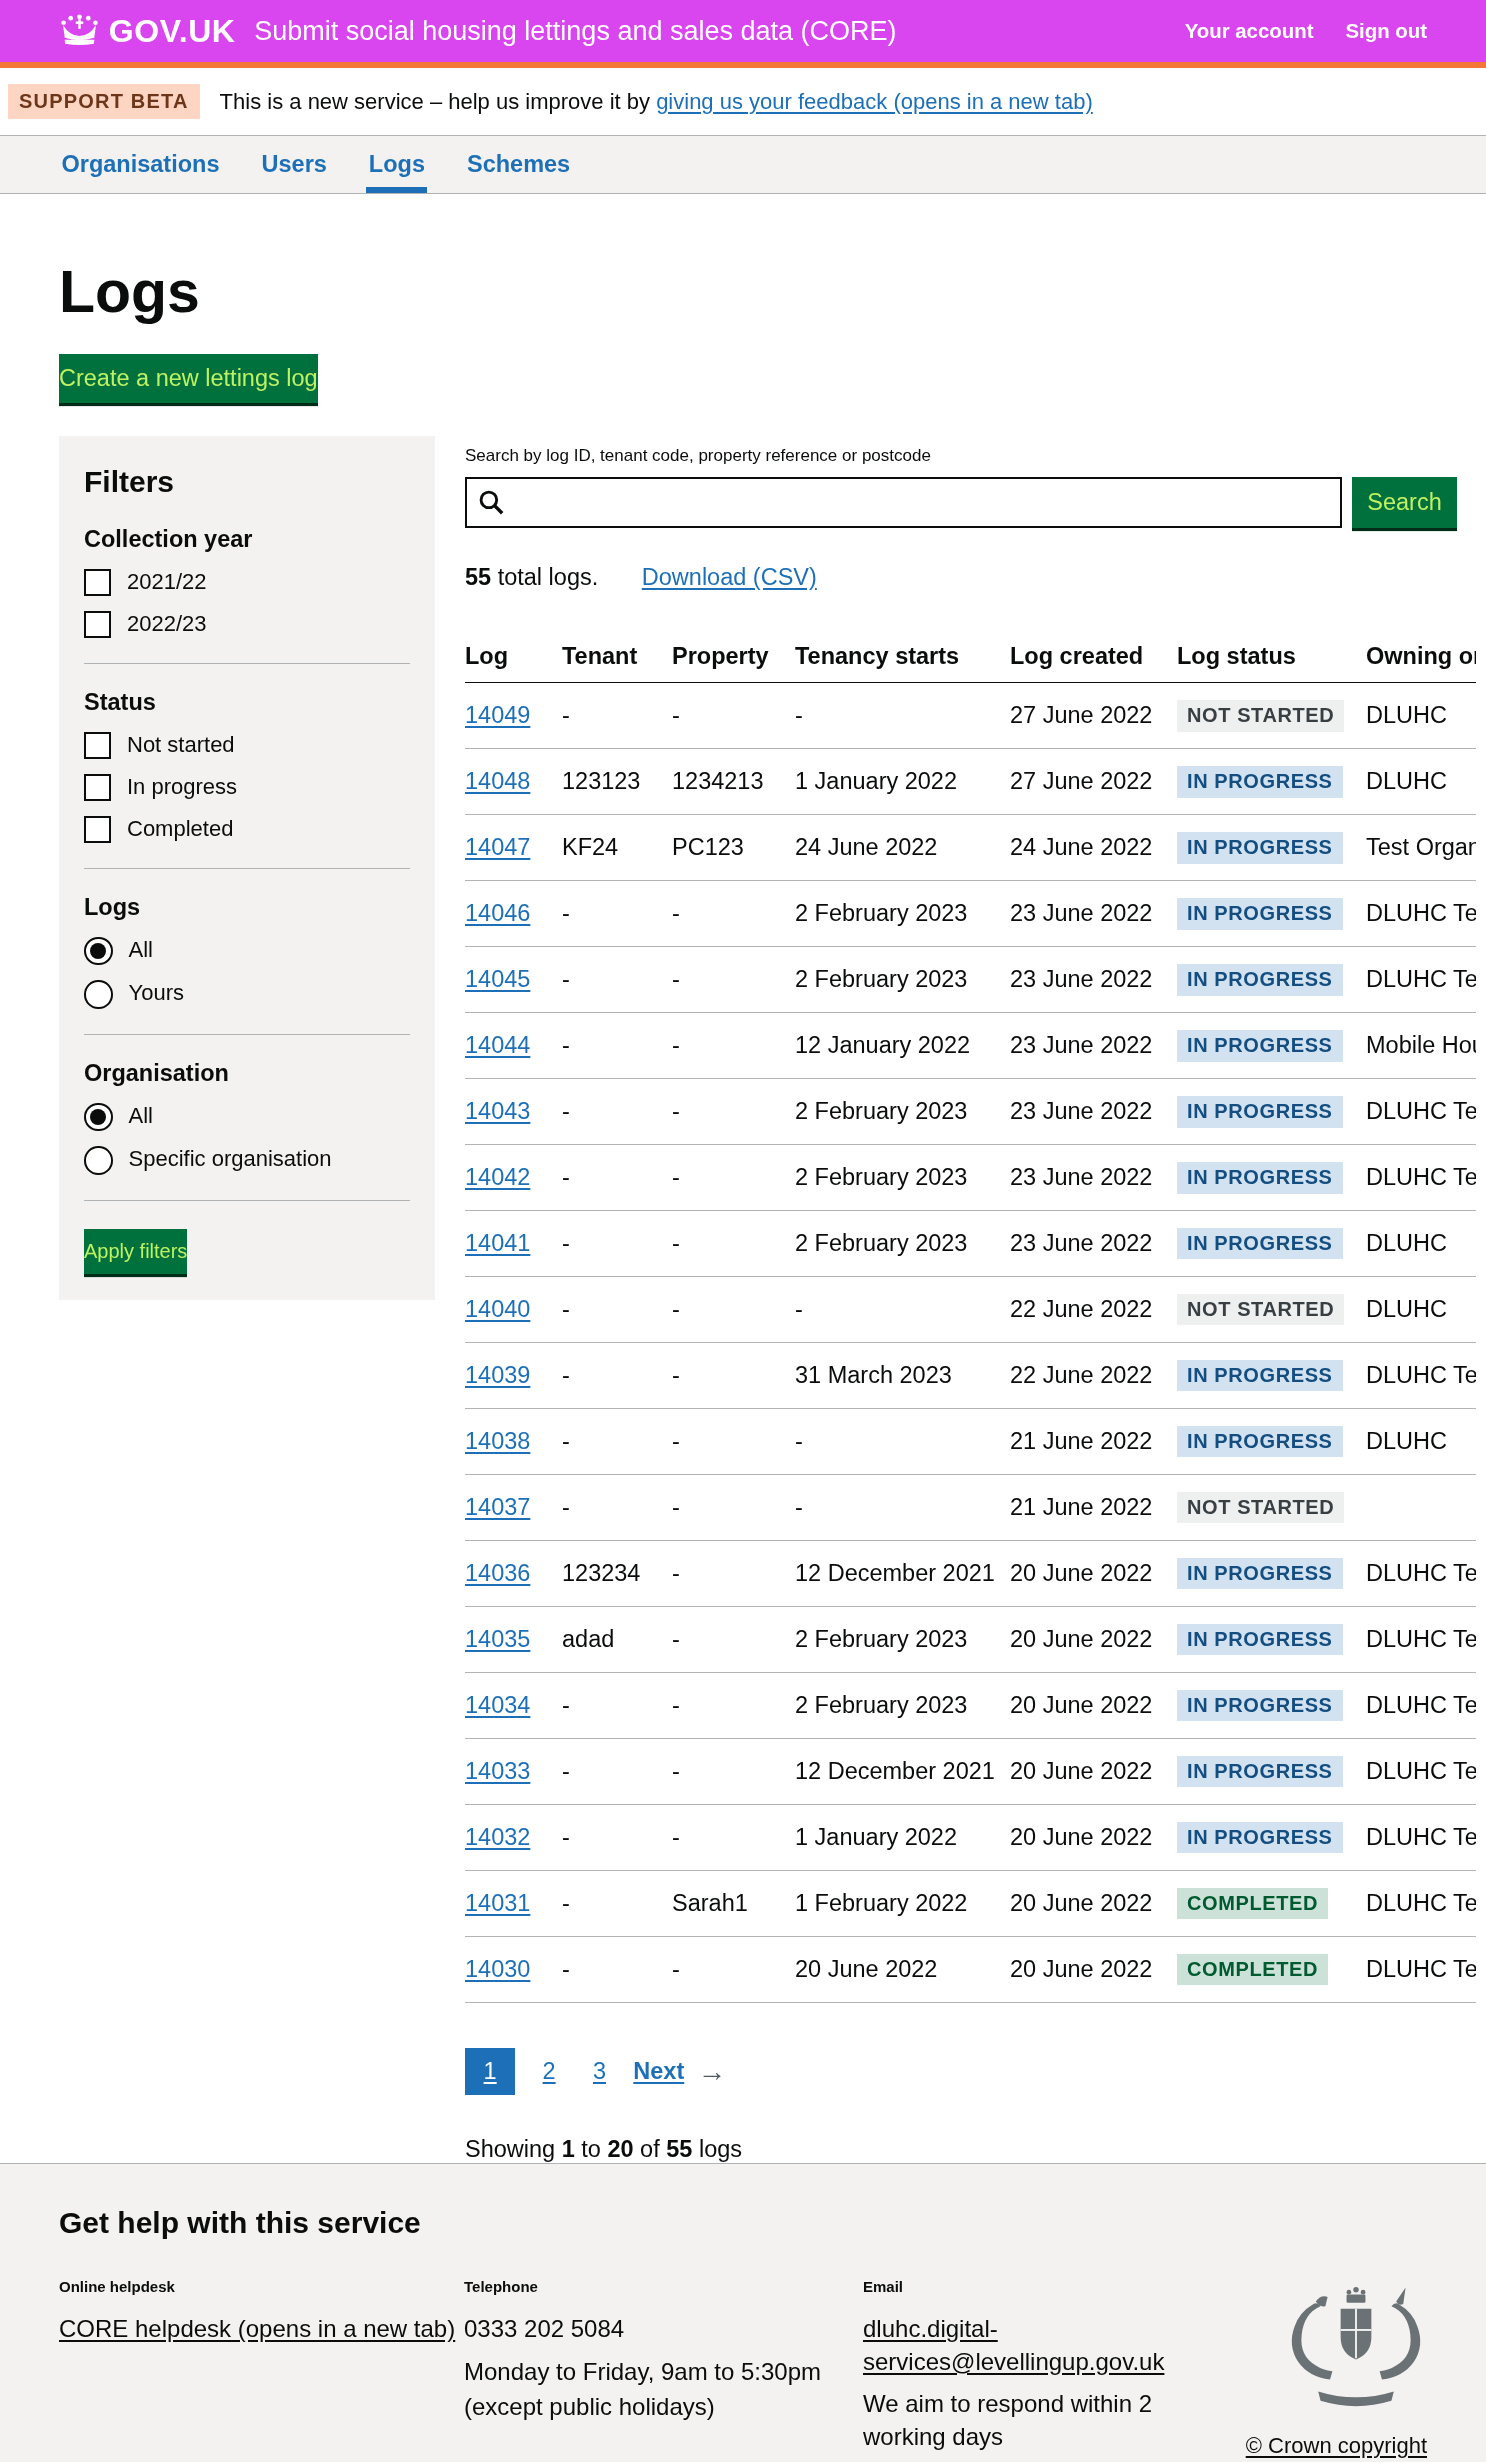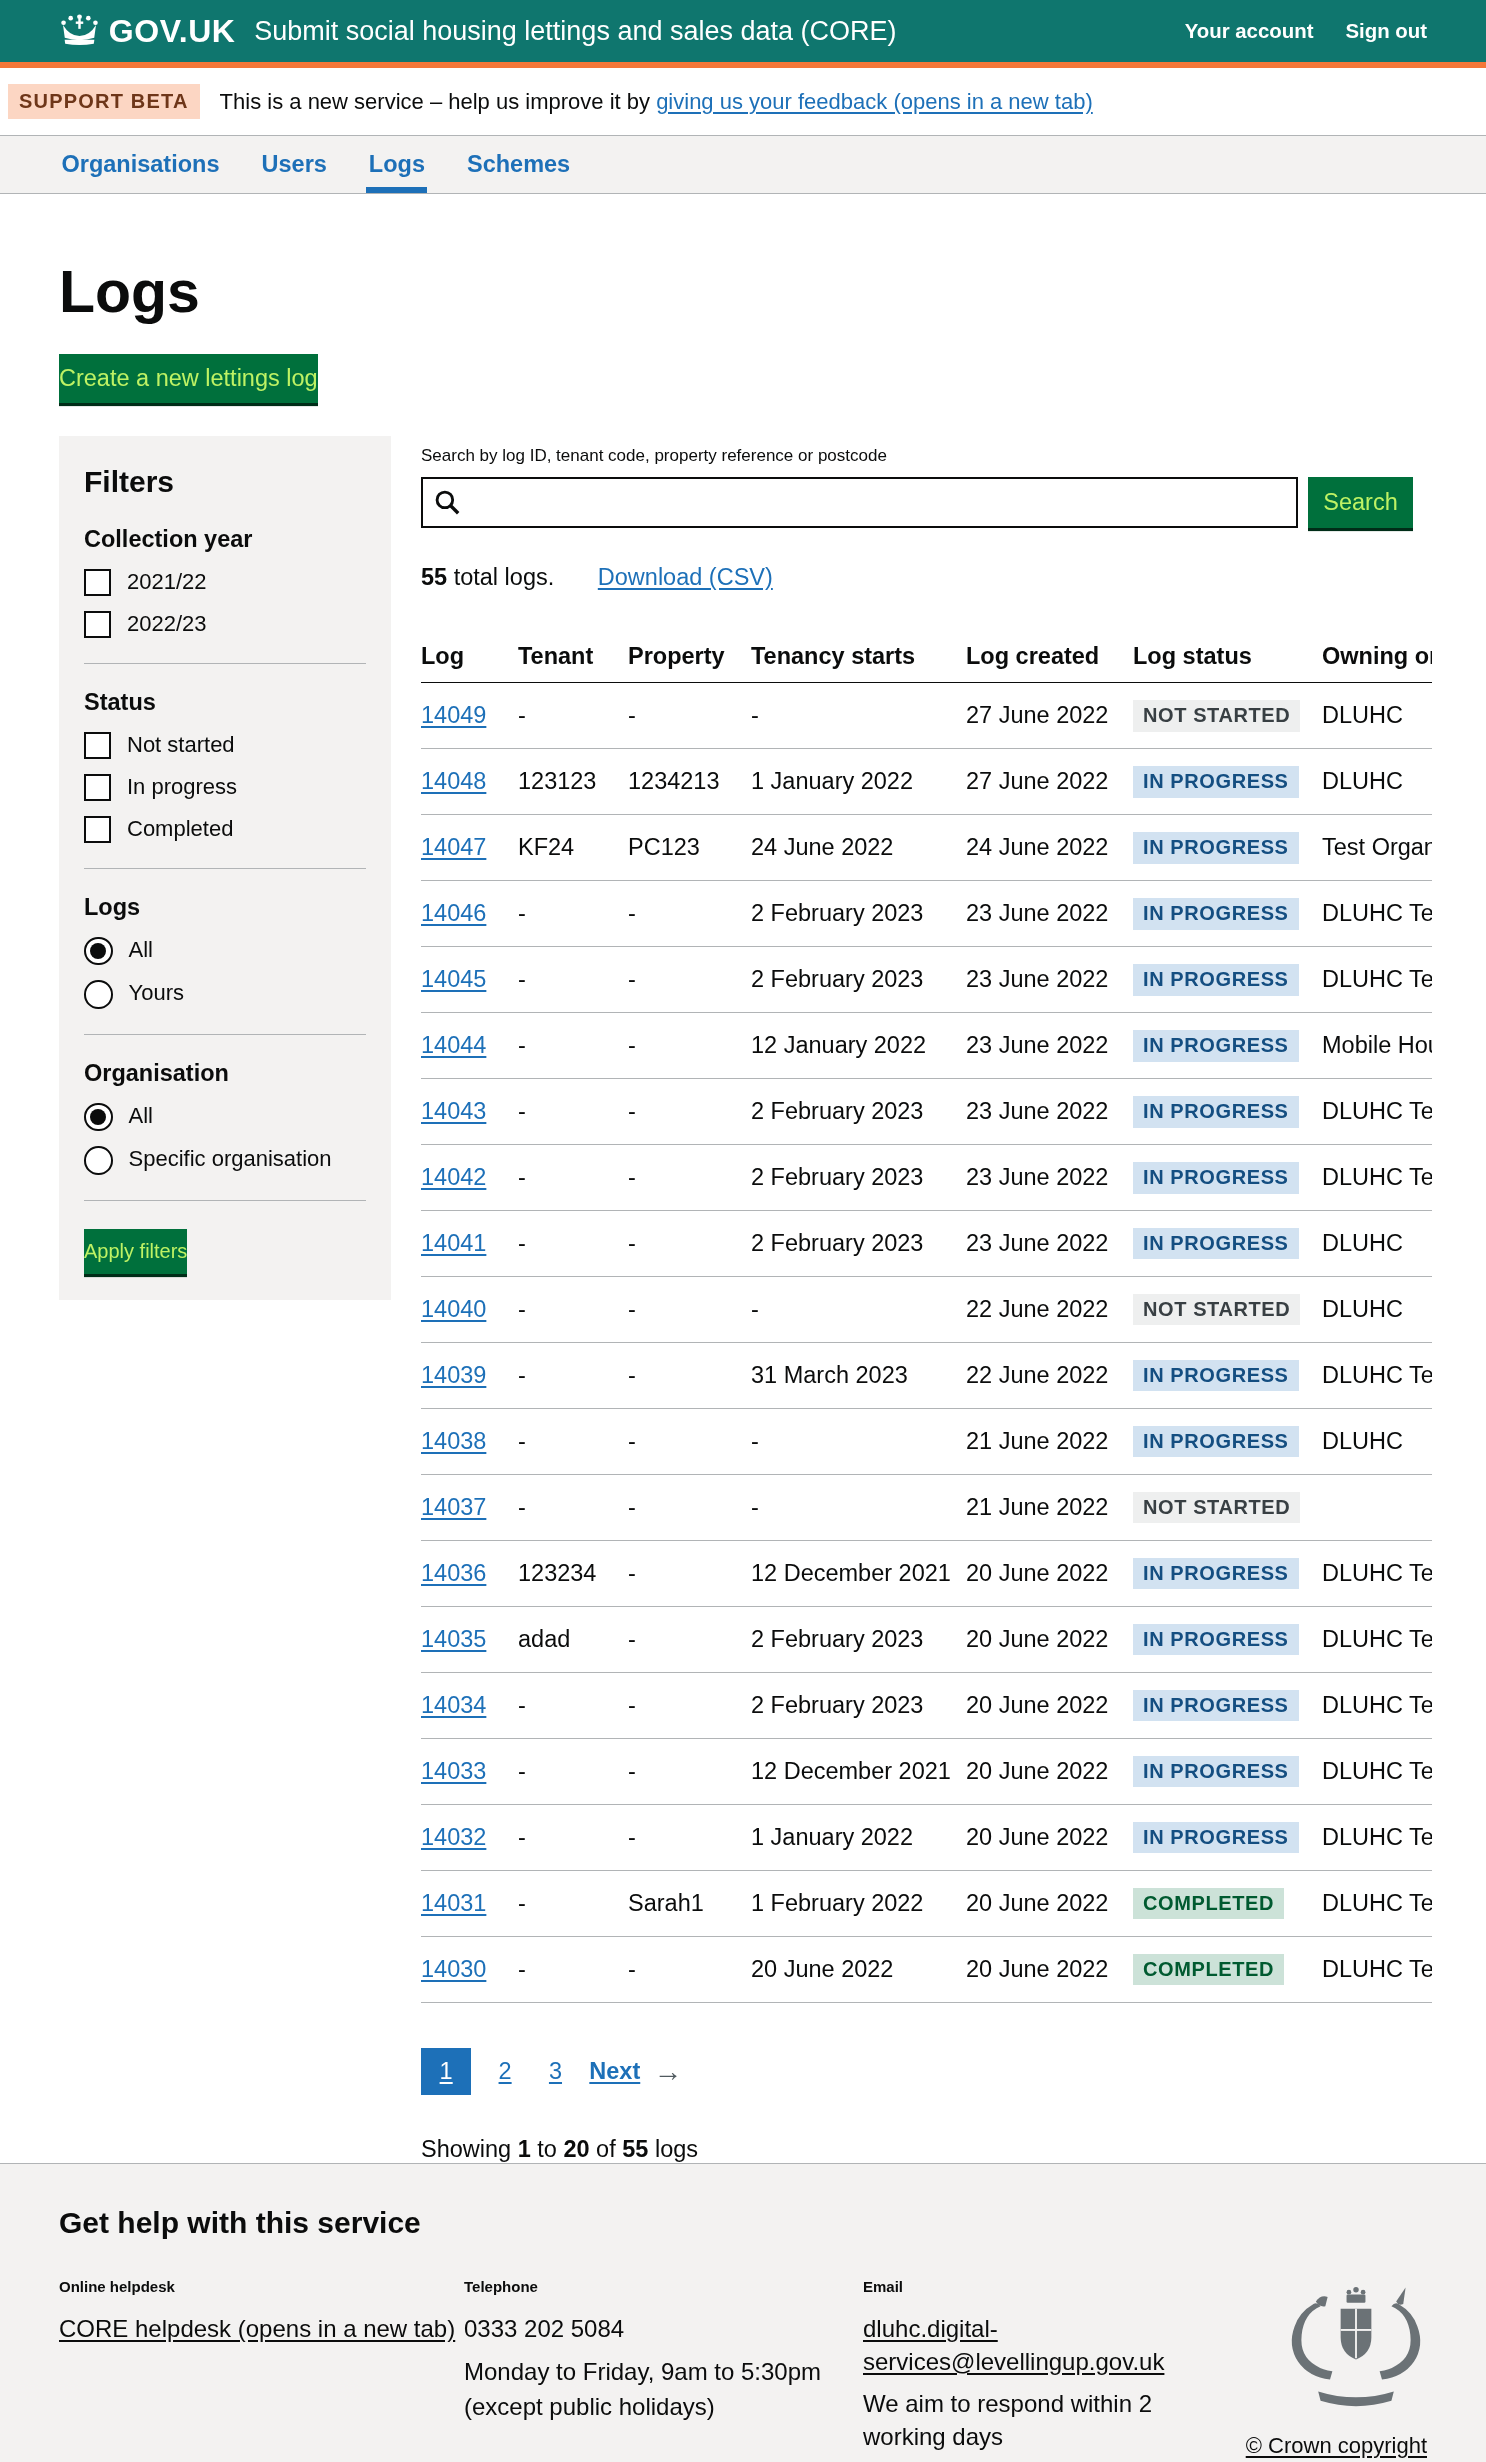--- a/index.html
+++ b/index.html
@@ -1,21 +1,21 @@
 <!DOCTYPE html>
 <html style="font-size:10px"><head>
 <meta charset="utf-8">
 <style>
   html,body{margin:0;padding:0;width:1486px;height:2462px;overflow:hidden;
     font-family:"Liberation Sans",sans-serif;color:#0b0c0c;background:#ffffff;}
   body{display:flex;flex-direction:column;}
   .container{padding-left:59px;padding-right:59px;}
 
   
-  .govuk-header{background:#0f766e;border-bottom:6.2px solid #f47738;}
+  .govuk-header{background:#d946ef;border-bottom:6.2px solid #f47738;}
   .header-inner{height:62px;display:flex;align-items:center;}
   .logo-wrap{display:flex;align-items:center;gap:8.7px;}
   .logo-text{color:#fff;font-weight:700;font-size:32px;letter-spacing:0.6px;}
   .service-name{color:#fff;font-size:27px;font-weight:400;margin-left:18.6px;}
   .header-links{margin-left:auto;display:flex;gap:32px;}
   .header-link{color:#fff;font-size:20.4px;font-weight:700;text-decoration:none;cursor:pointer;}
 
   
   .phase-banner{border-bottom:0.6px solid #b1b4b6;}
   .phase-inner{display:flex;align-items:center;padding:16px 8px;}
@@ -33,21 +33,21 @@
 
   
   .page-title{font-size:59px;font-weight:700;line-height:1;margin:69px 0 0;}
   .green-btn{display:inline-block;background:#00703c;color:#bef264;border:none;cursor:pointer;
     font-family:inherit;font-size:23.5px;padding:11px 0;box-shadow:0 3.1px 0 #002d18;}
   .create-btn{margin-top:32px;}
 
   .content-row{display:flex;margin-top:33px;align-items:flex-start;}
 
   
-  .filters{width:332px;flex:none;background:#f3f2f1;padding:26px 25px;box-sizing:border-box;}
+  .filters{width:376px;flex:none;background:#f3f2f1;padding:26px 25px;box-sizing:border-box;}
   .filters h2{font-size:30px;font-weight:700;margin:2.5px 0 27px;}
   .filter-group-label{font-size:23.5px;font-weight:700;margin:8px 0 16px;}
   .filters hr{border:none;border-top:0.6px solid #b1b4b6;margin:25px 0;}
   .opt{display:flex;align-items:flex-start;gap:16px;margin-bottom:15px;font-size:22px;cursor:pointer;}
   .cb{width:27px;height:27px;border:2.5px solid #0b0c0c;background:#fff;flex:none;box-sizing:border-box;}
   .rb{width:28.5px;height:28.5px;border:2.5px solid #0b0c0c;border-radius:50%;background:#fff;
       flex:none;box-sizing:border-box;position:relative;}
   .rb.sel::after{content:"";position:absolute;inset:4.3px;background:#0b0c0c;border-radius:50%;}
   .apply-btn{margin-top:3.7px;font-size:20px;}
 

